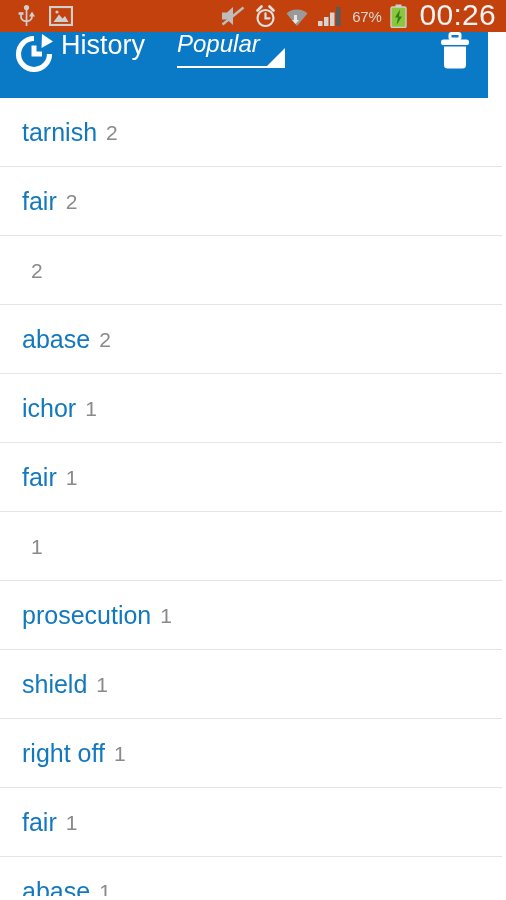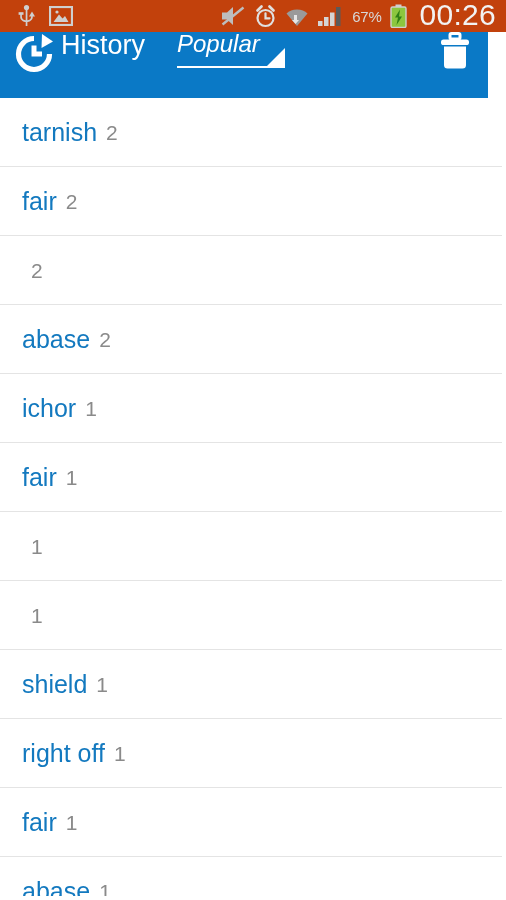--- a/index.html
+++ b/index.html
@@ -262,20 +262,21 @@
     <span class="word-count">1</span>
   </div>
   <div class="list-row">
     <span class="word-text">fair</span>
     <span class="word-count">1</span>
   </div>
   <div class="list-row">
     <span class="word-count">1</span>
   </div>
   <div class="list-row">
+    <span class="word-text">prosecution</span>
     <span class="word-count">1</span>
   </div>
   <div class="list-row">
     <span class="word-text">shield</span>
     <span class="word-count">1</span>
   </div>
   <div class="list-row">
     <span class="word-text">right off</span>
     <span class="word-count">1</span>
   </div>

